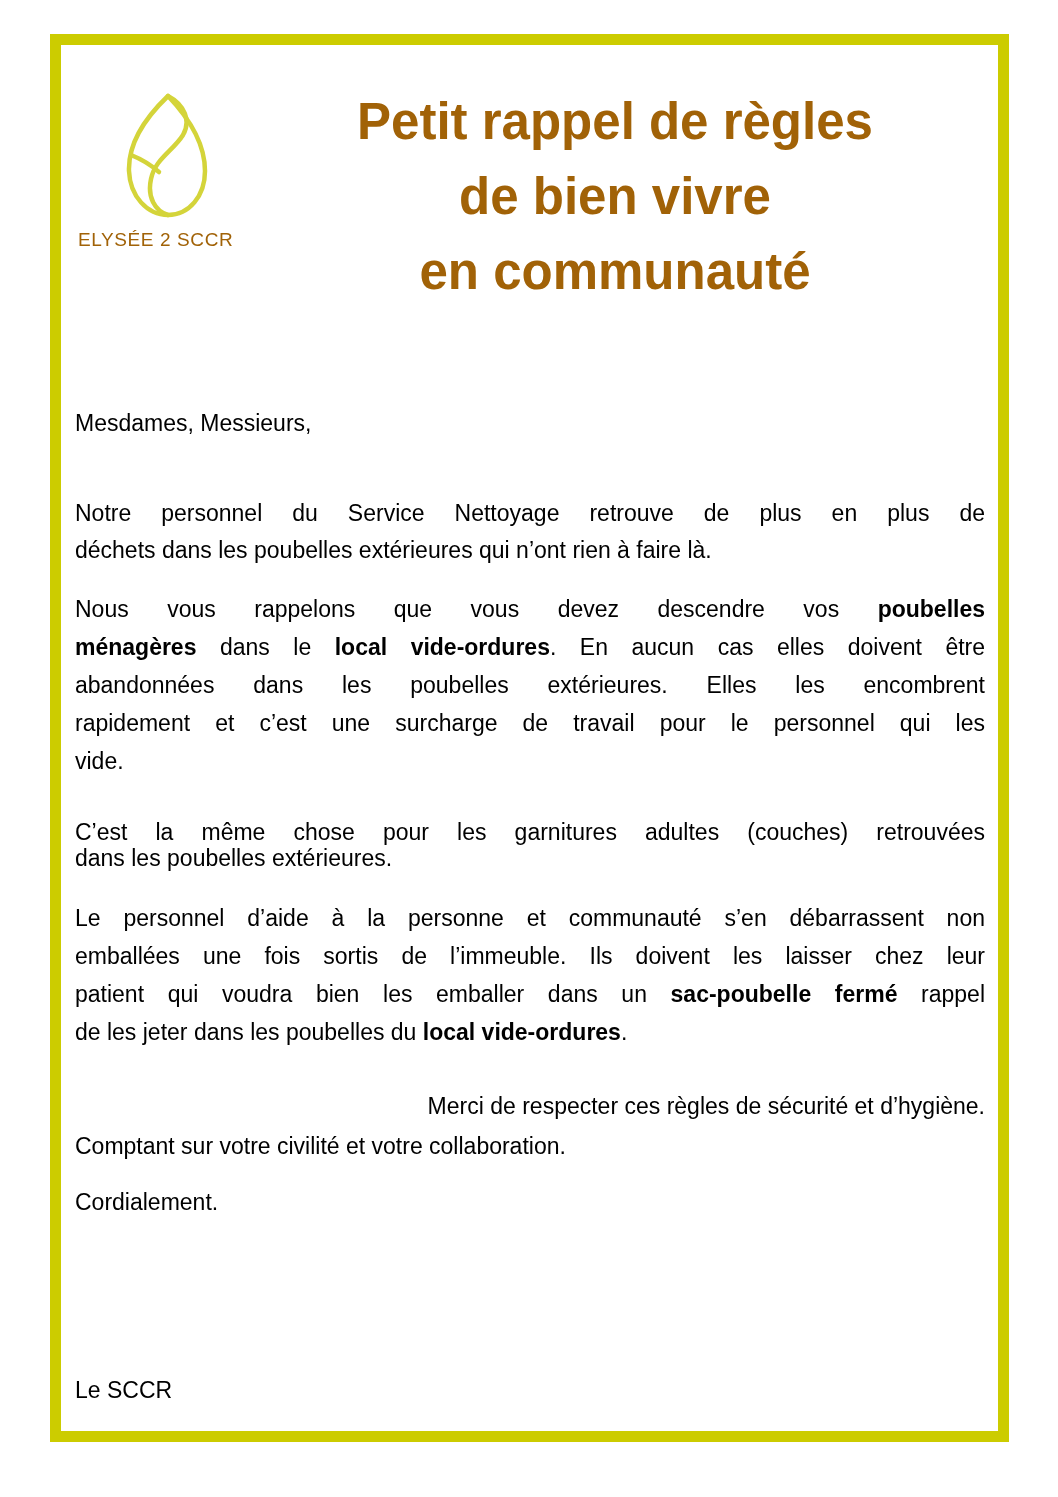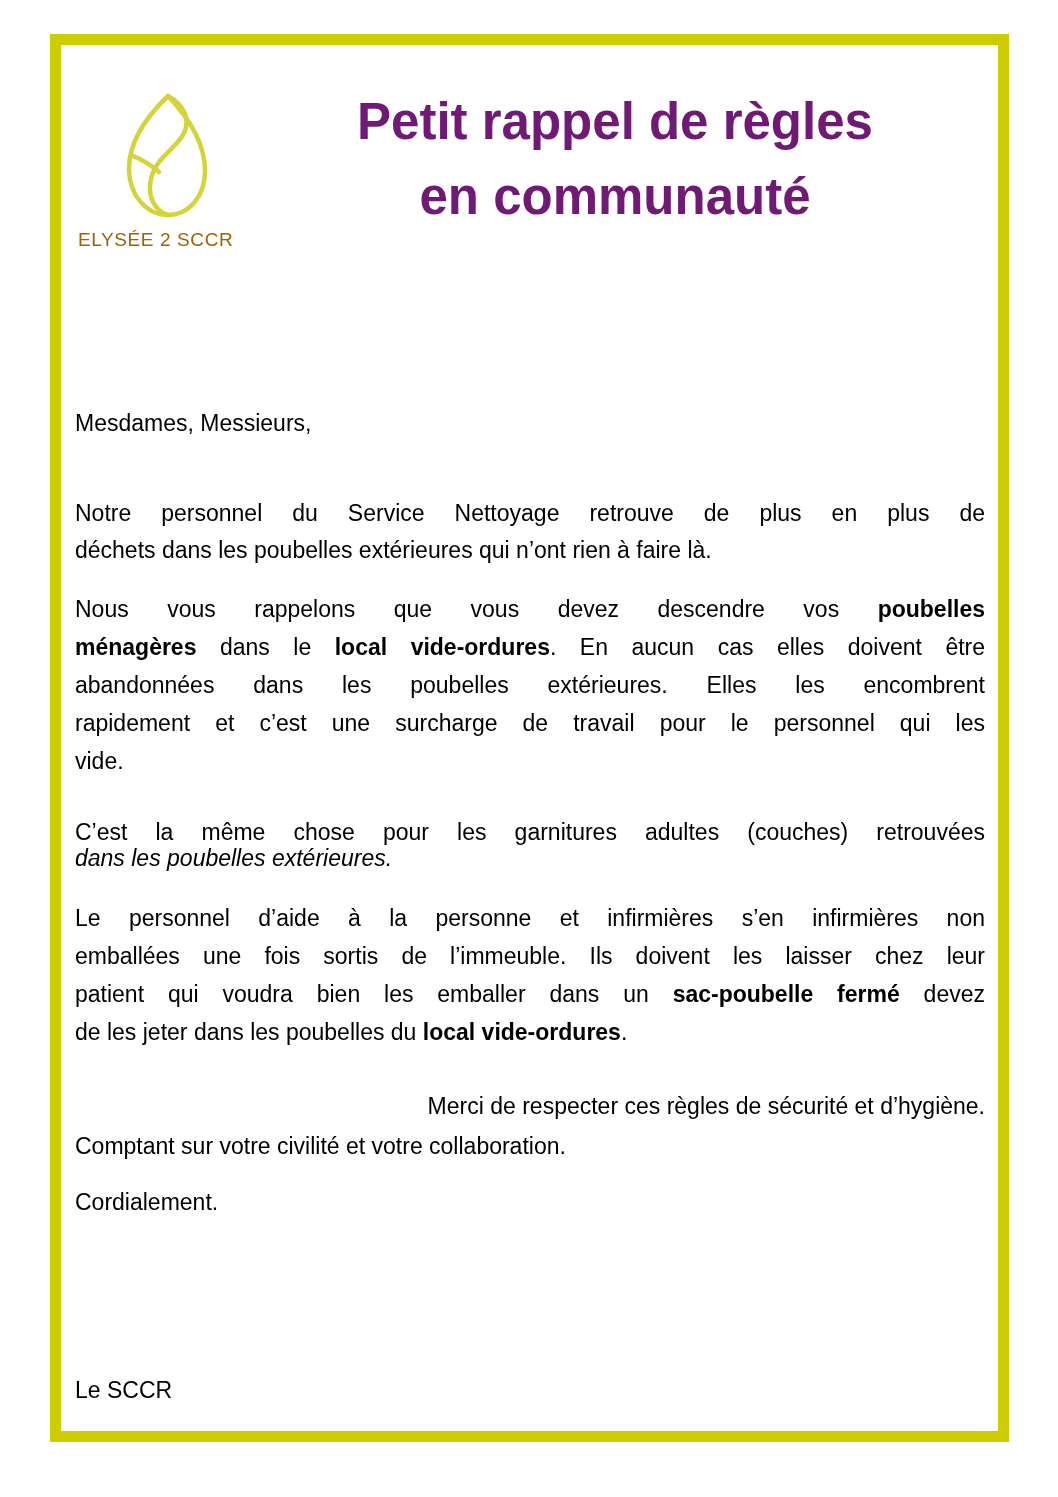--- a/index.html
+++ b/index.html
@@ -1,21 +1,21 @@
 <!DOCTYPE html>
 <html><head>
 <meta charset="utf-8">
 <style>
   html, body { margin: 0; padding: 0; background: #ffffff; }
   body { width: 1058px; height: 1497px; position: relative; overflow: hidden; font-family: "Liberation Sans", sans-serif; color: #000; }
   .frame { position: absolute; left: 50px; top: 34px; width: 937px; height: 1386px; border: 11px solid #cccc00; }
   .logo { position: absolute; left: 70px; top: 88px; width: 190px; height: 170px; }
   .logo svg { position: absolute; left: 55px; top: 5px; }
   .logo-text { position: absolute; left: 8px; top: 141px; font-size: 19px; letter-spacing: 0.6px; color: #a16207; font-weight: normal; white-space: nowrap; }
-  .title { position: absolute; left: 300px; width: 630px; text-align: center; color: #701a75; font-weight: bold; font-size: 51px; line-height: 75px; top: 84px; }
+  .title { position: absolute; left: 300px; width: 630px; text-align: center; color: #a16207; font-weight: bold; font-size: 51px; line-height: 75px; top: 84px; }
   .title div { white-space: nowrap; }
   .body-text { position: absolute; left: 75px; width: 910px; font-size: 23px; }
   .line { position: absolute; left: 0; width: 910px; white-space: nowrap; height: 30px; line-height: 30px; }
   .just { text-align: justify; text-align-last: justify; }
   b { font-weight: bold; }
 </style>
 </head>
 <body>
 
 <div class="frame"></div>
@@ -29,20 +29,21 @@
       <path d="M43 3 C 60 12, 66 28, 58 42 C 48 58, 30 66, 26 86 C 22 104, 30 118, 43 122"></path>
 
       <path d="M6 62 C 16 66, 26 72, 34 79"></path>
     </g>
   </svg>
   <div class="logo-text">ELYSÉE 2 SCCR</div>
 </div>
 
 <div class="title">
   <div>Petit rappel de règles</div>
+  <div>de bien vivre</div>
   <div>en communauté</div>
 </div>
 
 <div class="body-text" style="top:0;">
 
   <div class="line" style="top:408px;">Mesdames, Messieurs,</div>
 
   <div class="line just" style="top:498px;">Notre personnel du Service Nettoyage retrouve de plus en plus de</div>
   <div class="line" style="top:535px;">déchets dans les poubelles extérieures qui n’ont rien à faire là.</div>
 
@@ -50,26 +51,26 @@
     <span>Nous vous rappelons que vous devez descendre vos </span><b>poubelles</b>
   </div>
   <div class="line just" style="top:632px;">
     <b>ménagères</b><span style="white-space:pre;"> dans le </span><b>local vide-ordures</b><span>. En aucun cas elles doivent être</span>
   </div>
   <div class="line just" style="top:670px;">abandonnées dans les poubelles extérieures. Elles les encombrent</div>
   <div class="line just" style="top:708px;">rapidement et c’est une surcharge de travail pour le personnel qui les</div>
   <div class="line" style="top:746px;">vide.</div>
 
   <div class="line just" style="top:806px;margin-top:11px;">C’est la même chose pour les garnitures adultes (couches) retrouvées</div>
-  <div class="line" style="top:843px;font-style:italic;">dans les poubelles extérieures.</div>
+  <div class="line" style="top:843px;">dans les poubelles extérieures.</div>
 
-  <div class="line just" style="top:903px;">Le personnel d’aide à la personne et infirmières s’en infirmières non</div>
+  <div class="line just" style="top:903px;">Le personnel d’aide à la personne et communauté s’en débarrassent non</div>
   <div class="line just" style="top:941px;">emballées une fois sortis de l’immeuble. Ils doivent les laisser chez leur</div>
   <div class="line just" style="top:979px;">
-    <span>patient qui voudra bien les emballer dans un </span><b>sac-poubelle fermé</b><span> devez</span>
+    <span>patient qui voudra bien les emballer dans un </span><b>sac-poubelle fermé</b><span> rappel</span>
   </div>
   <div class="line" style="top:1017px;">
     <span style="white-space:pre;">de les jeter dans les poubelles du </span><b>local vide-ordures</b><span>.</span>
   </div>
 
   <div class="line" style="top:1091px;text-align:right;">Merci de respecter ces règles de sécurité et d’hygiène.</div>
   <div class="line" style="top:1131px;">Comptant sur votre civilité et votre collaboration.</div>
   <div class="line" style="top:1187px;">Cordialement.</div>
 
   <div class="line" style="top:1365px;margin-top:10px;">Le SCCR</div>

